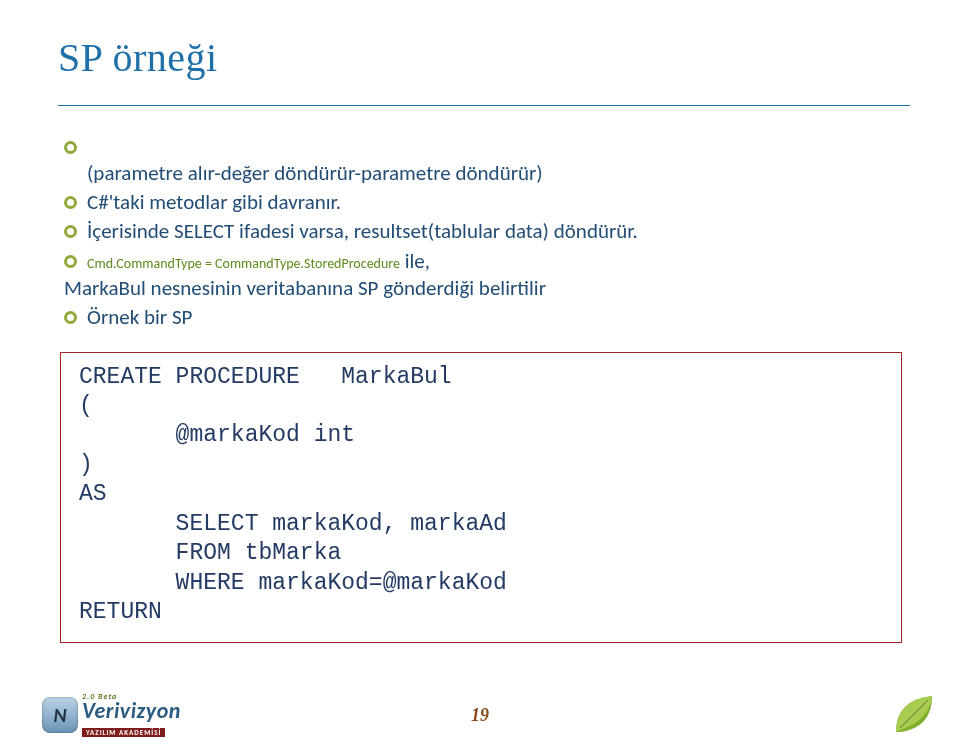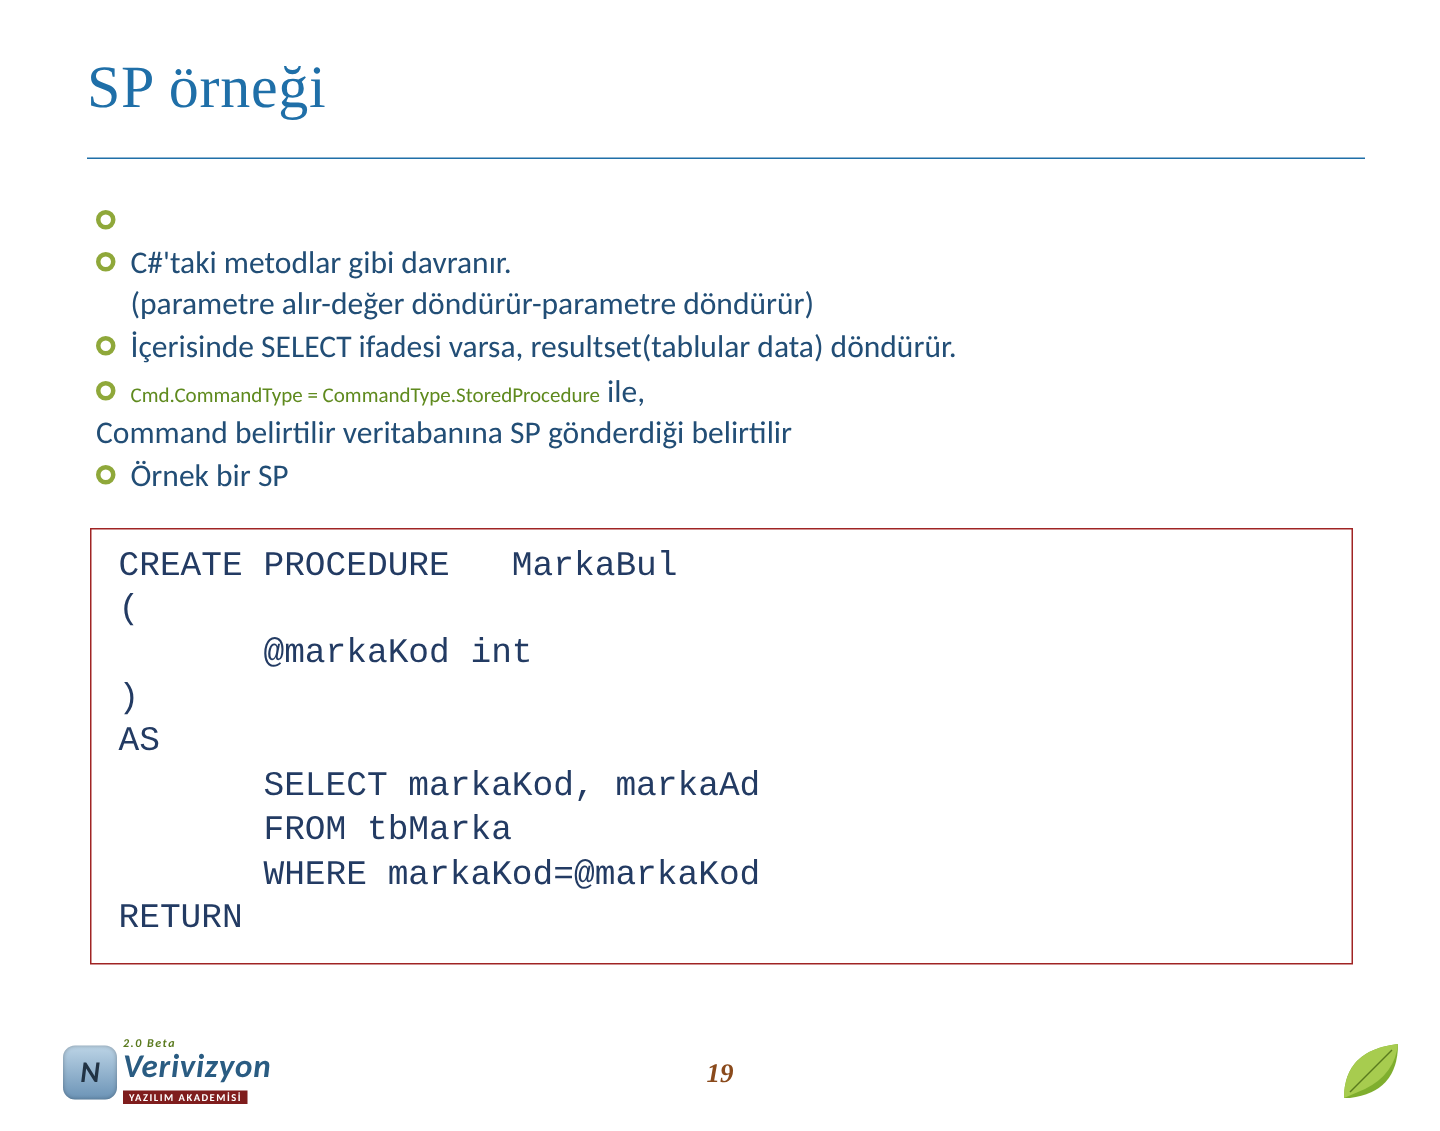--- a/index.html
+++ b/index.html
@@ -78,40 +78,40 @@
 </head>
 <body>
 
 <div class="slide">
   <h1 class="title">SP örneği</h1>
 
   <div class="bullets">
     <div class="b-row">
       <span class="b-icon"><span class="disc filled"></span></span>
     </div>
+    <div class="b-row" style="margin-top:-2px;">
+      <span style="width:23px;flex:0 0 auto;"></span>
+      <span class="b-text">(parametre alır-değer döndürür-parametre döndürür)</span>
+    </div>
     <div class="b-row">
       <span class="b-icon"><span class="disc filled"></span></span>
       <span class="b-text">C#'taki metodlar gibi davranır.</span>
-    </div>
-    <div class="b-row" style="margin-top:-2px;">
-      <span style="width:23px;flex:0 0 auto;"></span>
-      <span class="b-text">(parametre alır-değer döndürür-parametre döndürür)</span>
     </div>
     <div class="b-row">
       <span class="b-icon"><span class="disc filled"></span></span>
       <span class="b-text">İçerisinde SELECT ifadesi varsa, resultset(tablular data) döndürür.</span>
     </div>
     <div class="b-row">
       <span class="b-icon"><span class="disc filled"></span></span>
       <span class="b-text">
         <span class="green-code">Cmd.CommandType = CommandType.StoredProcedure</span><span> ile,</span>
       </span>
     </div>
     <div class="b-row after-bullets" style="margin-top:-2px; padding-left:0;">
-      <span class="b-text" style="padding-left:0;">Command belirtilir veritabanına SP gönderdiği belirtilir</span>
+      <span class="b-text" style="padding-left:0;">MarkaBul nesnesinin veritabanına SP gönderdiği belirtilir</span>
     </div>
     <div class="b-row">
       <span class="b-icon"><span class="disc filled"></span></span>
       <span class="b-text">Örnek bir SP</span>
     </div>
   </div>
 
   <div class="code-box">CREATE PROCEDURE   MarkaBul
 (
        @markaKod int

